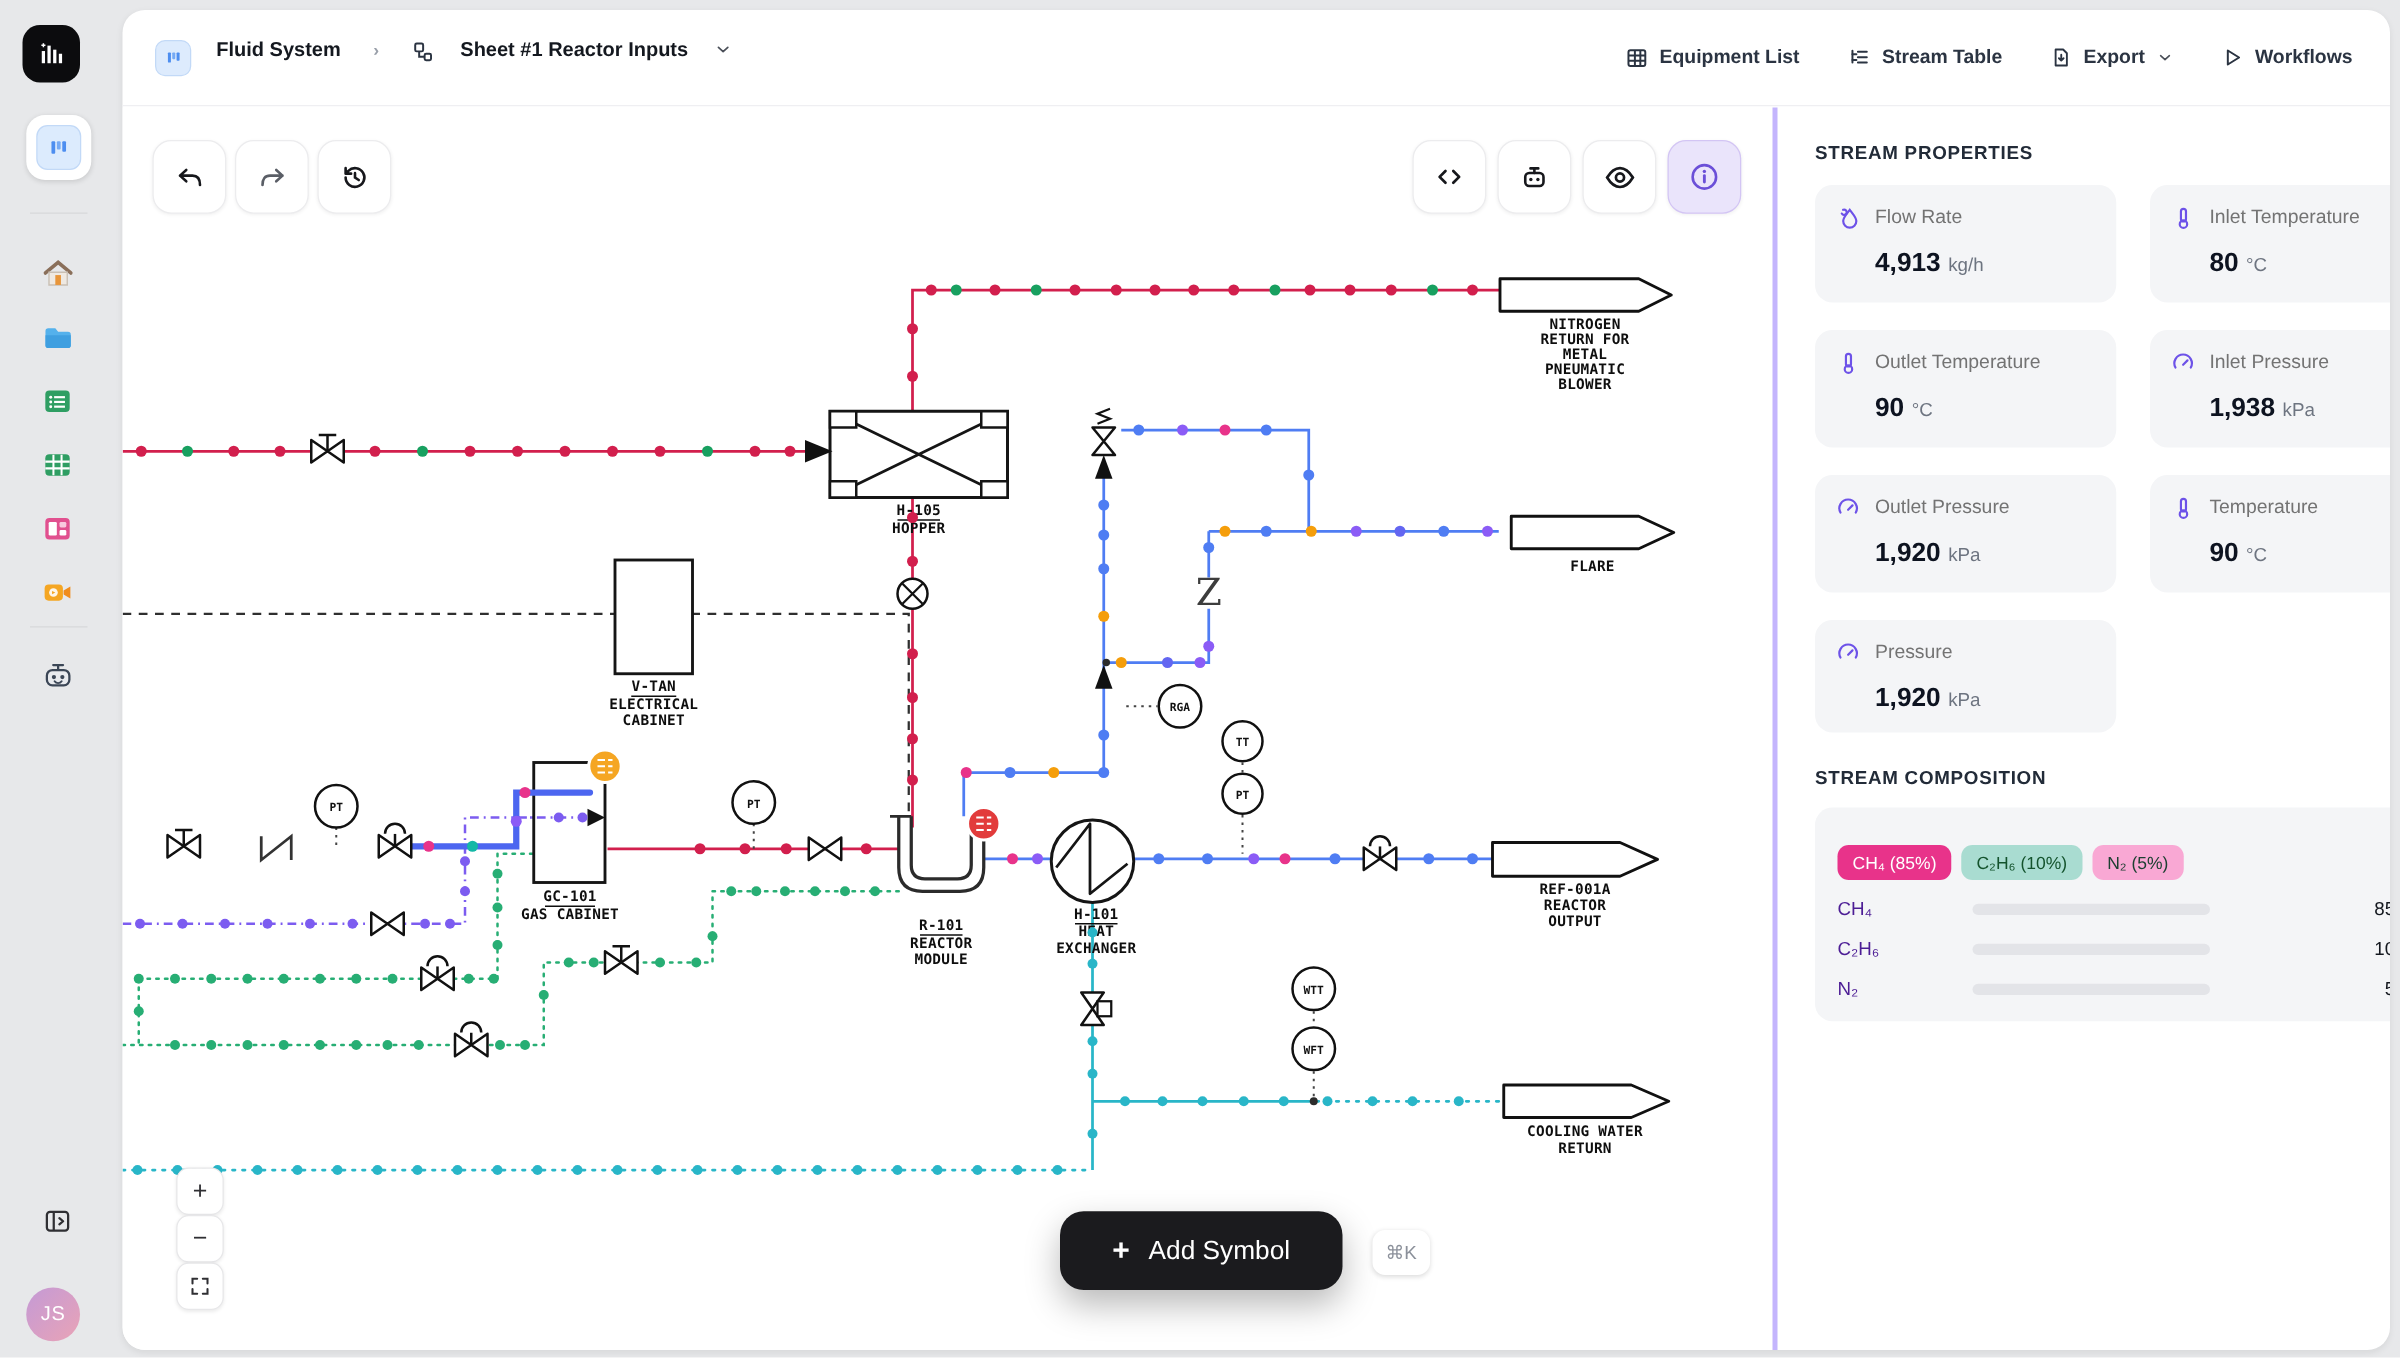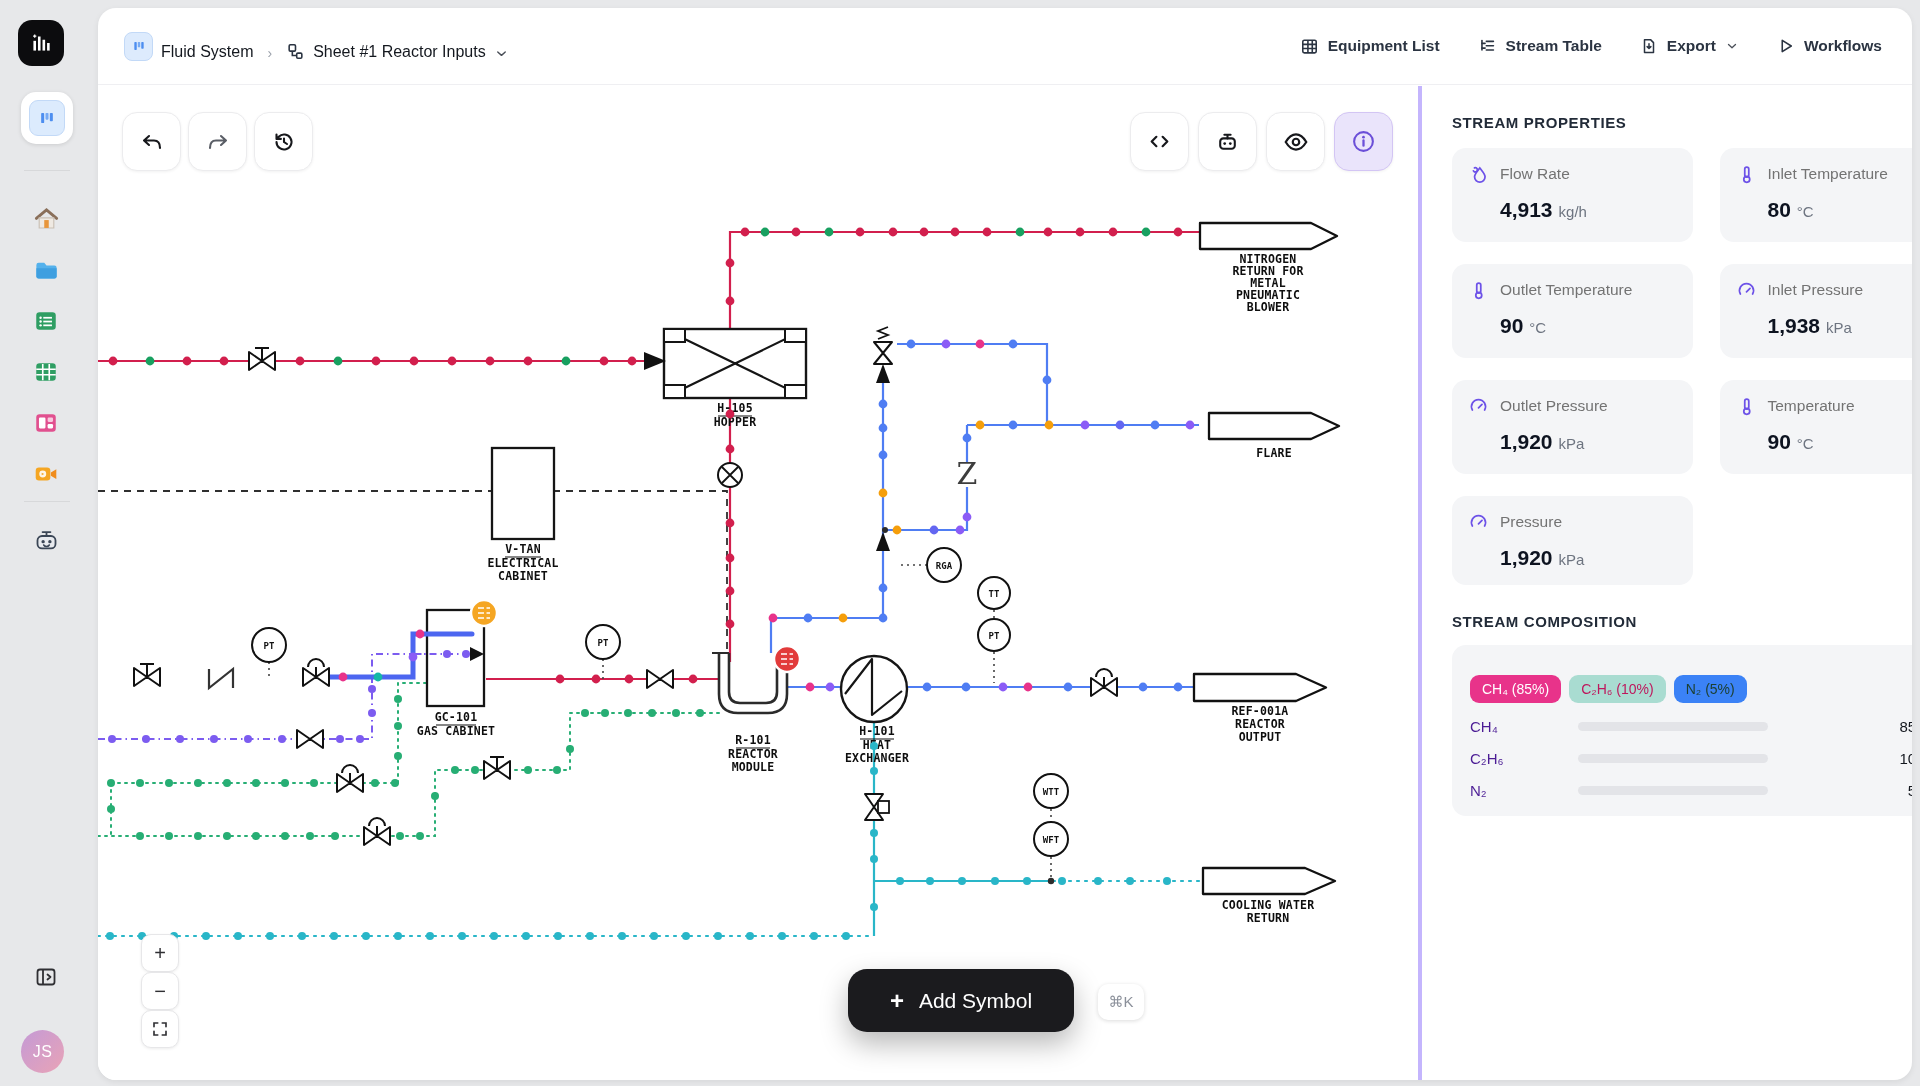--- a/index.html
+++ b/index.html
@@ -18,21 +18,21 @@
   .ricon{position:absolute;left:30px;width:32px;height:32px;display:flex;align-items:center;justify-content:center;cursor:pointer}
   .rbot{position:absolute;left:31px;width:30px;height:30px;display:flex;align-items:center;justify-content:center}
   .avatar{position:absolute;left:21px;top:1026px;width:43px;height:43px;border-radius:50%;
         background:linear-gradient(135deg,#c49ad6 0%,#e9a3b6 100%);color:#fff;font-size:16px;
         display:flex;align-items:center;justify-content:center;letter-spacing:.5px}
   
   .card{position:absolute;left:98px;top:8px;width:1814px;height:1072px;background:#fff;border-radius:18px;
         box-shadow:0 2px 6px rgba(0,0,0,.07);overflow:hidden}
   header{position:absolute;left:0;top:0;width:100%;height:77px;border-bottom:1px solid #efeff2;
         display:flex;align-items:center;box-sizing:border-box;padding:0 30px 0 26px}
-  .crumb{display:flex;align-items:flex-end;gap:8px;font-size:16px;font-weight:normal;color:#14181f}
+  .crumb{display:flex;align-items:flex-start;gap:20px;font-size:16px;font-weight:bold;color:#14181f}
   .crumbsep{color:#9aa0aa;font-size:14px;margin:0 6px}
   .picon{width:27px;height:27px;border-radius:8px;background:#ddebfd;border:1px solid #c2d9f7;
         display:flex;align-items:center;justify-content:center}
   .hact{margin-left:auto;display:flex;align-items:center;gap:38px}
   .hbtn{display:flex;align-items:center;gap:9px;font-size:15.5px;font-weight:bold;color:#2b3442;cursor:pointer}
   
   .canvas{position:absolute;left:0;top:78px;width:1320px;height:994px;background:#fff}
   .tbtn{position:absolute;top:26px;width:57px;height:57px;border-radius:15px;background:#fff;border:1px solid #ececee;
         box-shadow:0 1px 3px rgba(0,0,0,.06);display:flex;align-items:center;justify-content:center;cursor:pointer}
   .tbtn.active{background:#eae4fb;border-color:#d3c5f4}
@@ -729,22 +729,22 @@
             </div>
           <div class="pval"><span>1,920</span><span class="punit">kPa</span></div>
         </div>
       </div>
 
       <div class="ptitle sect2">STREAM COMPOSITION</div>
 
       <div class="compcard">
         <div class="chips">
           <span class="chip" style="background: rgb(232, 51, 138); color: rgb(255, 255, 255);">CH₄ (85%)</span>
-          <span class="chip" style="background: rgb(169, 220, 209); color: #be185d;">C₂H₆ (10%)</span>
-          <span class="chip" style="background: #3b82f6; color: rgb(29, 64, 50);">N₂ (5%)</span>
+          <span class="chip" style="background: rgb(169, 220, 209); color: #14532d;">C₂H₆ (10%)</span>
+          <span class="chip" style="background: #f9a8d4; color: rgb(29, 64, 50);">N₂ (5%)</span>
         </div>
         <div class="crow">
           <span class="clabel">CH₄</span>
           <span class="ctrack"><span class="cfill" style="width: 85%; background: rgb(232, 51, 138);"></span></span>
           <span class="cval">85.0%</span>
         </div>
         <div class="crow">
           <span class="clabel">C₂H₆</span>
           <span class="ctrack"><span class="cfill" style="width: 10%; background: rgb(22, 181, 162);"></span></span>
           <span class="cval">10.0%</span>

